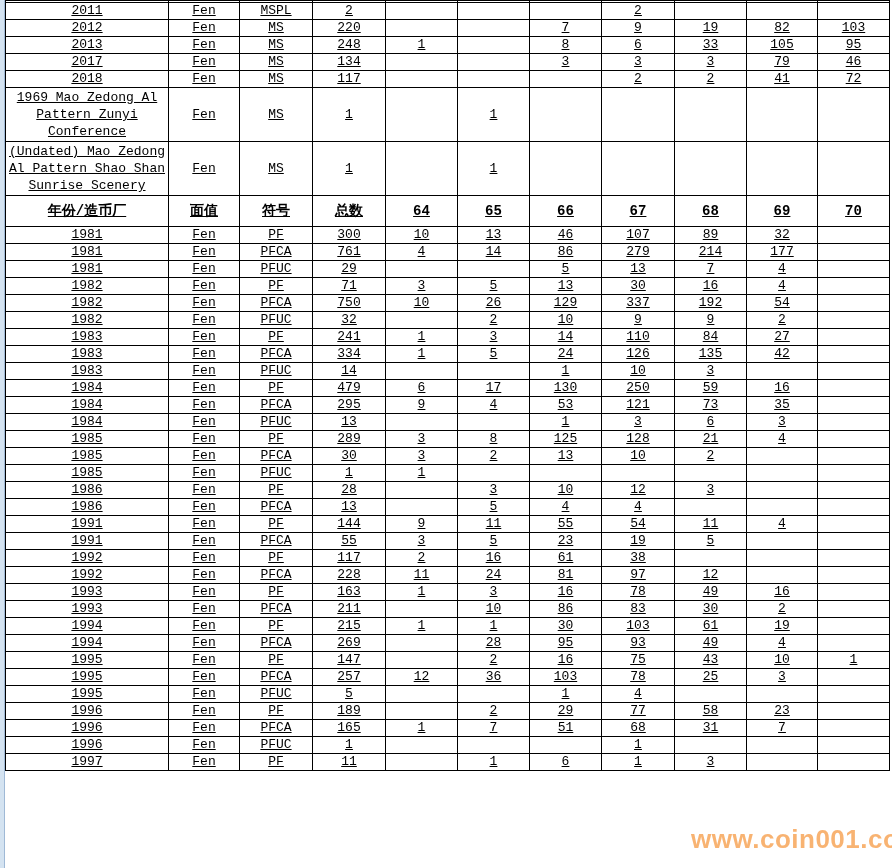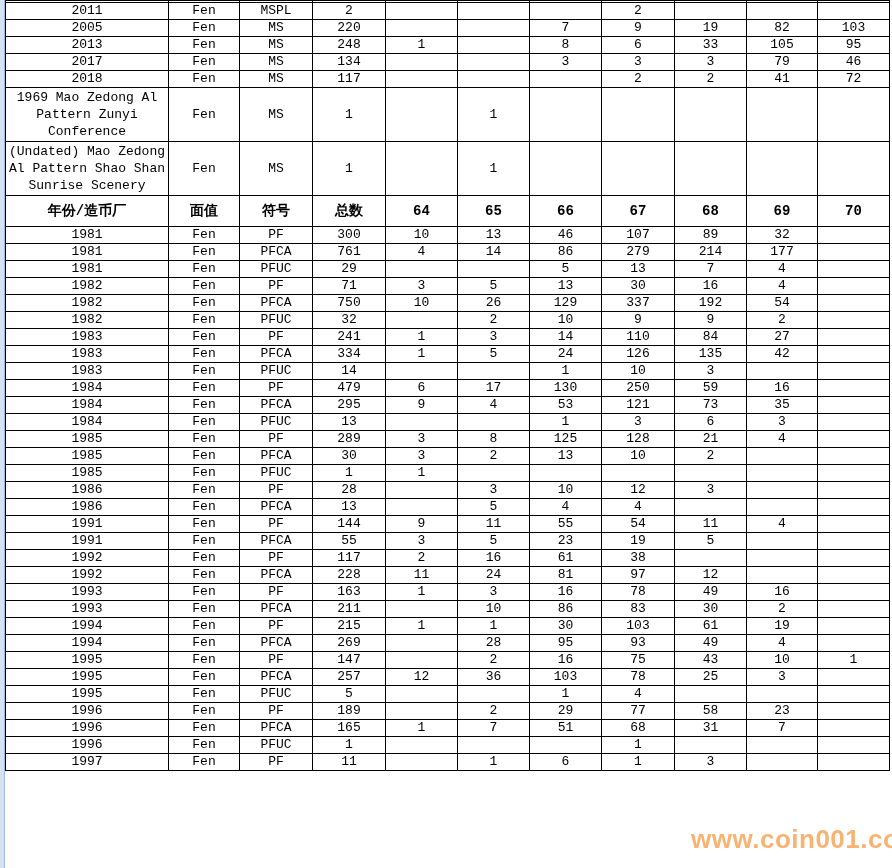--- a/index.html
+++ b/index.html
@@ -17,20 +17,21 @@
     left: 0; top: 0;
     width: 5px; height: 868px;
     background: #d4e3f1;
     border-right: 1px solid #9fb9d6;
   }
   table.grid {
     position: absolute;
     left: 5px; top: 0;
     border-collapse: collapse;
     table-layout: fixed;
+    text-decoration: underline;
   }
   table.grid td, table.grid th {
     border: 1px solid #000000;
     text-align: center;
     vertical-align: middle;
     font-size: 13px;
     line-height: 16px;
     height: 17px;
     padding: 0;
     color: #000000;
@@ -104,21 +105,21 @@
           <td>2</td>
           <td></td>
           <td></td>
           <td></td>
           <td>2</td>
           <td></td>
           <td></td>
           <td></td>
         </tr>
         <tr>
-          <td>2005</td>
+          <td>2012</td>
           <td>Fen</td>
           <td>MS</td>
           <td>220</td>
           <td></td>
           <td></td>
           <td>7</td>
           <td>9</td>
           <td>19</td>
           <td>82</td>
           <td>103</td>

